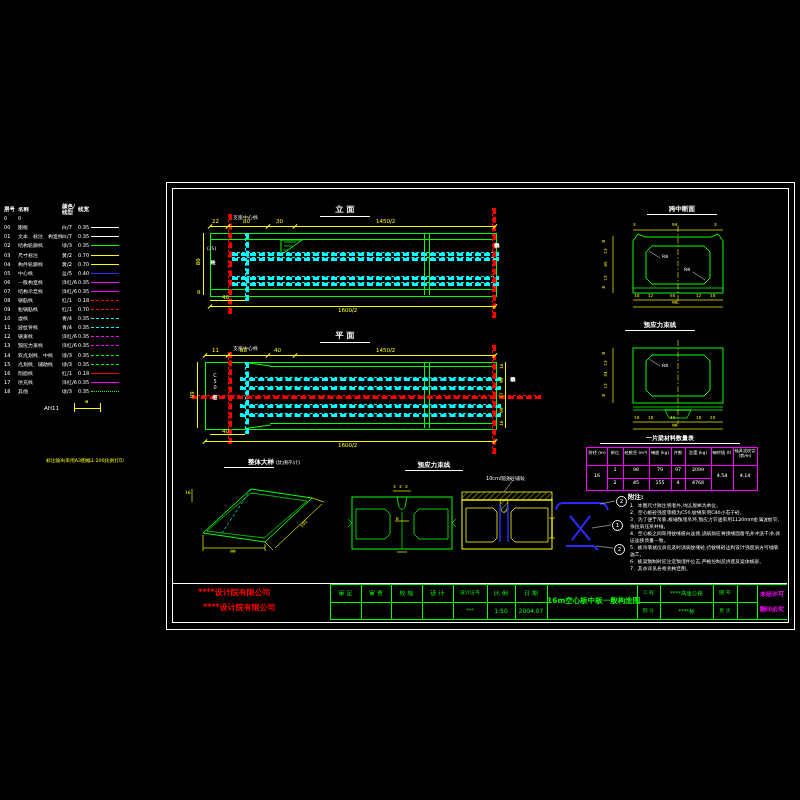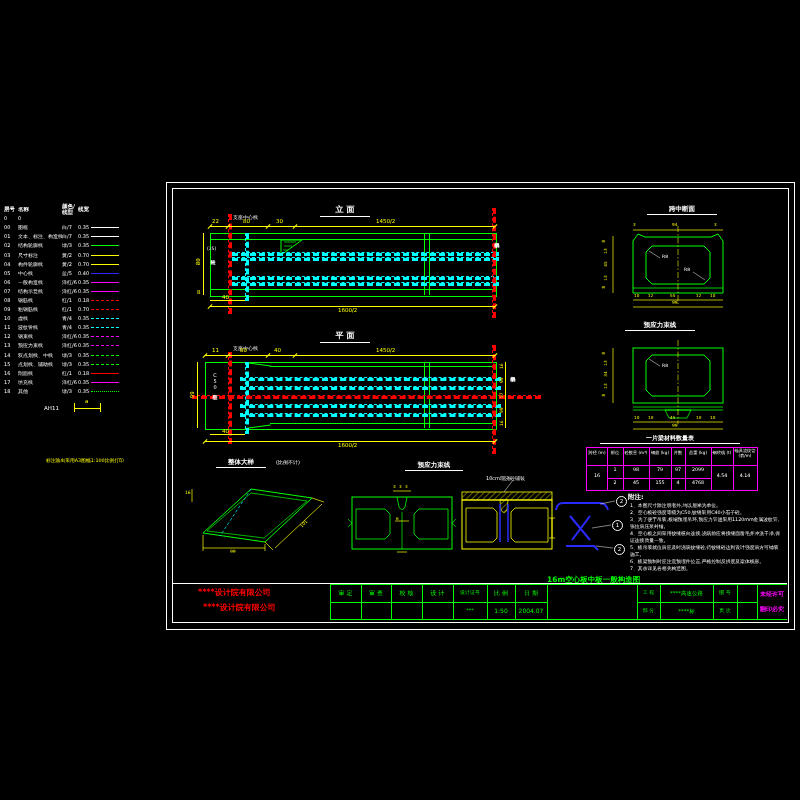--- a/index.html
+++ b/index.html
@@ -393,21 +393,21 @@
     <div class="tdc" style="left:98px;top:20px;width:26px;">2099</div>
     <div class="tdc" style="left:20px;top:33px;width:16px;">2</div>
     <div class="tdc" style="left:36px;top:33px;width:26px;">45</div>
     <div class="tdc" style="left:62px;top:33px;width:22px;">155</div>
     <div class="tdc" style="left:84px;top:33px;width:14px;">4</div>
     <div class="tdc" style="left:98px;top:33px;width:26px;">4768</div>
     <div class="tdc" style="left:124px;top:26px;width:22px;">4.54</div>
     <div class="tdc" style="left:146px;top:26px;width:24px;">4.14</div>
   </div>
 
-  <div class="sttl" style="left:216px;top:458px;width:50px;font-size:6.5px;">整体大样</div>
+  <div class="sttl" style="left:224px;top:458px;width:50px;font-size:6.5px;text-align:right;">整体大样</div>
   <div class="lbl wl" style="left:276px;top:460px;font-size:5px;">(比例不计)</div>
   <svg class="abs" style="left:180px;top:470px;" width="160" height="95" viewBox="0 0 160 95">
     <polygon points="23,63 71,19 132,28 85,72" fill="none" stroke="#00ff00" stroke-width="1"></polygon>
     <polygon points="27,61 71,23 127,31 84,68" fill="none" stroke="#00ff00" stroke-width="0.7"></polygon>
     <line x1="71" y1="19" x2="40" y2="66" stroke="#00ffff" stroke-width="0.7" stroke-dasharray="3 2"></line>
     <line x1="23" y1="78" x2="85" y2="78" stroke="#ffff00" stroke-width="0.7"></line>
     <line x1="23" y1="65" x2="23" y2="81" stroke="#ffff00" stroke-width="0.7"></line>
     <line x1="85" y1="74" x2="85" y2="81" stroke="#ffff00" stroke-width="0.7"></line>
     <line x1="142" y1="34" x2="95" y2="78" stroke="#ffff00" stroke-width="0.7"></line>
     <line x1="132" y1="28" x2="144" y2="32" stroke="#ffff00" stroke-width="0.7"></line>
@@ -511,21 +511,21 @@
   <div class="cell" style="left:330px;top:590px;width:31px;">审 定</div>
   <div class="cell" style="left:361px;top:590px;width:30px;">审 查</div>
   <div class="cell" style="left:391px;top:590px;width:31px;">校 核</div>
   <div class="cell" style="left:422px;top:590px;width:31px;">设 计</div>
   <div class="cell" style="left:453px;top:590px;width:34px;font-size:5px;">设计证号</div>
   <div class="cell" style="left:453px;top:608px;width:34px;font-size:5px;">***</div>
   <div class="cell" style="left:487px;top:590px;width:28px;">比 例</div>
   <div class="cell" style="left:487px;top:608px;width:28px;">1:50</div>
   <div class="cell" style="left:515px;top:590px;width:32px;">日 期</div>
   <div class="cell" style="left:515px;top:608px;width:32px;">2004.07</div>
-  <div class="cell" style="left:547px;top:576px;width:90px;font-size:7.5px;font-weight:bold;">16m空心板中板一般构造图</div>
+  <div class="cell" style="left:547px;top:597px;width:90px;font-size:7.5px;font-weight:bold;">16m空心板中板一般构造图</div>
   <div class="cell" style="left:637px;top:590px;width:23px;font-size:5px;">工 程</div>
   <div class="cell" style="left:637px;top:608px;width:23px;font-size:5px;">部 分</div>
   <div class="cell" style="left:660px;top:590px;width:53px;font-size:5.5px;">****高速公路</div>
   <div class="cell" style="left:660px;top:608px;width:53px;font-size:5.5px;">****标</div>
   <div class="cell" style="left:713px;top:590px;width:24px;font-size:5px;">图 号</div>
   <div class="cell" style="left:713px;top:608px;width:24px;font-size:5px;">页 次</div>
   <div class="cell ml" style="left:757px;top:591px;width:30px;font-size:6px;font-weight:bold;color:#ff00ff;">未经许可</div>
   <div class="cell ml" style="left:757px;top:606px;width:30px;font-size:6px;font-weight:bold;color:#ff00ff;">翻印必究</div>
 
 </div>

